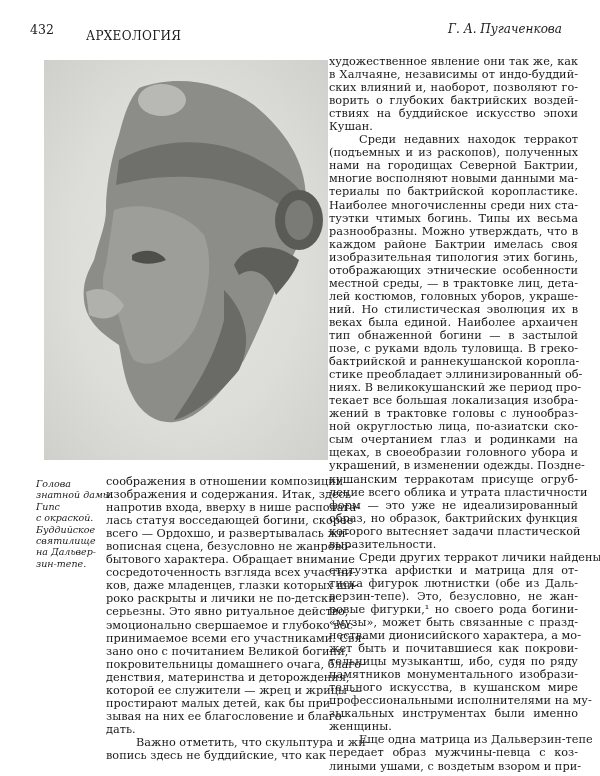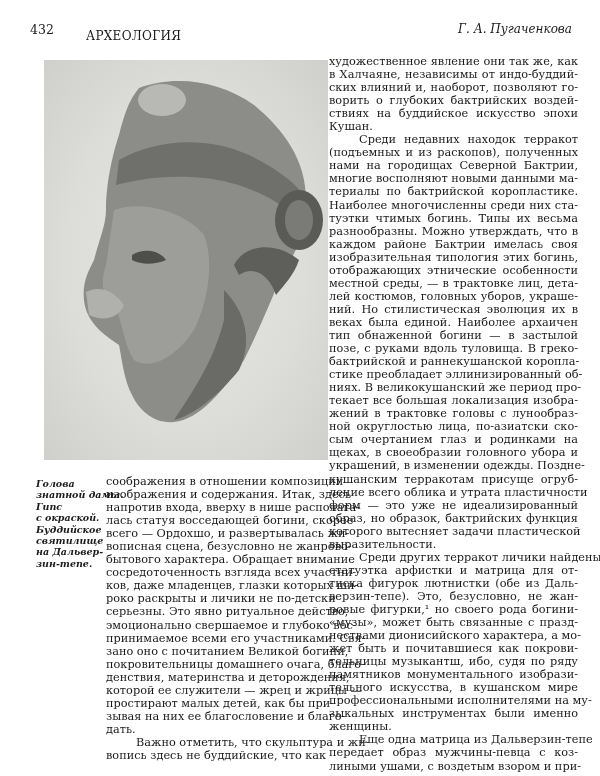--- a/index.html
+++ b/index.html
@@ -3,29 +3,29 @@
   <meta charset="utf-8">
   <style>
     html, body { margin: 0; padding: 0; }
     body {
       width: 600px; height: 776px; background: #ffffff; position: relative; overflow: hidden;
       font-family: "DejaVu Serif", "Liberation Serif", serif; color: #1a1a1a;
     }
     .running-head { position: absolute; top: 22px; left: 30px; right: 26px; height: 18px; }
     .page-number { position: absolute; left: 0; top: 0; font-size: 12.5px; }
     .section-title { position: absolute; left: 56px; top: 0; font-size: 12px; letter-spacing: 0.3px; margin-top: 7px; }
-    .author { position: absolute; right: 2px; top: 0; font-size: 12px; font-style: italic; }
+    .author { position: absolute; right: 12px; top: 0; font-size: 12px; font-style: italic; }
 
     .figure { position: absolute; left: 44px; top: 60px; width: 284px; height: 400px;
       background: radial-gradient(ellipse at 50% 50%, #e6e6e3 0%, #dcdcd8 60%, #cfcfcb 100%); }
     .figure svg { width: 100%; height: 100%; display: block; }
 
     .caption { position: absolute; left: 36px; top: 478px; width: 66px;
       font-style: italic; font-size: 9.5px; line-height: 11.4px; }
-    .caption div { white-space: nowrap; font-weight: bold; }
+    .caption div { white-space: nowrap; }
 
     .col { position: absolute; font-size: 11.3px; line-height: 13.05px; text-align: justify; }
     .col .line { white-space: nowrap; text-align-last: justify; height: 13.05px; }
     .col .line.last { text-align-last: left; }
     .col .line.indent { padding-left: 30px; }
     .left-col { left: 106px; top: 475px; width: 220px; }
     .right-col { left: 329px; top: 55px; width: 249px; }
   </style>
 </head>
 <body>

